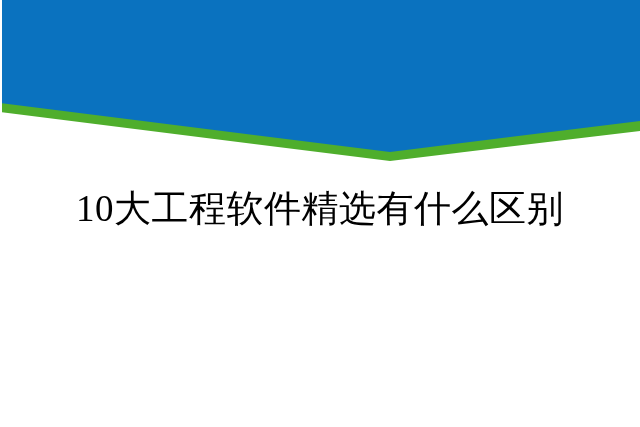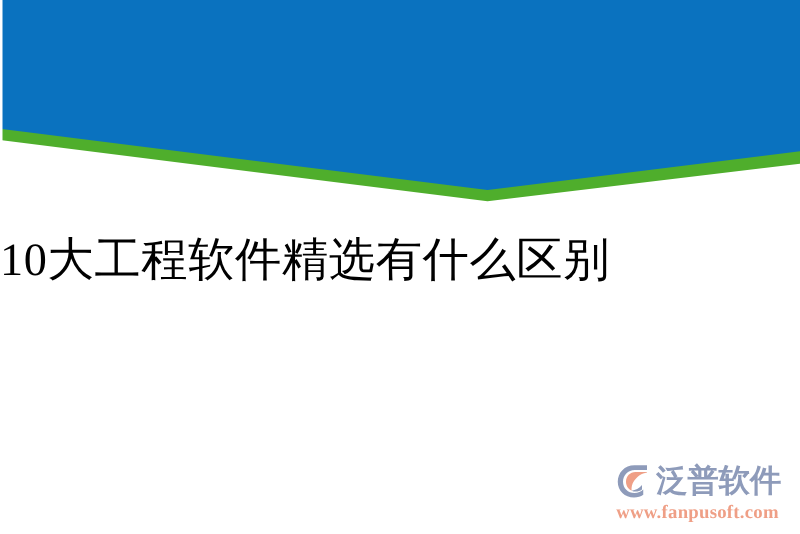--- a/index.html
+++ b/index.html
@@ -33,20 +33,21 @@
     width: 640px;
     height: 175px;
   }
 
   
   #title-block {
     position: absolute;
     left: 0;
     top: 186px;
     width: 640px;
+    text-align: center;
   }
   #title-text {
     display: inline-block;
     font-family: "Liberation Serif", "DejaVu Serif", serif;
     font-size: 37px;
     line-height: 46px;
     letter-spacing: 0.5px;
     color: #000000;
     white-space: nowrap;
   }
@@ -112,37 +113,14 @@
       <polygon points="0,0 640,0 640,121 390,152 0,103" fill="#0a72bf"></polygon>
 
       <rect x="0" y="0" width="2" height="175" fill="#ffffff"></rect>
     </svg>
   </div>
 
   <div id="title-block">
     <span id="title-text">10大工程软件精选有什么区别</span>
   </div>
 
-  <div id="logo">
-    <div id="logo-top">
-      <span id="logo-mark">
-        <svg viewBox="0 0 30 30" xmlns="http://www.w3.org/2000/svg" aria-hidden="true">
-
-          <path d="M15.6 2.2 C7.6 2.2 2.2 8.2 2.2 15.4 C2.2 22.6 7.8 28.0 15.2 28.0
-                   C18.2 28.0 20.6 27.2 22.6 25.8 L22.6 21.6
-                   C20.8 23.4 18.4 24.4 15.6 24.4 C10.4 24.4 6.4 20.6 6.4 15.4
-                   C6.4 10.2 10.4 6.0 15.8 6.0 L25.6 6.0 L25.6 2.2 Z" fill="#8e9bba"></path>
-
-          <path d="M25.6 7.6 L16.4 7.6 C12.0 7.6 8.8 11.0 8.8 15.4
-                   C8.8 18.6 10.6 21.3 13.3 22.6
-                   C13.0 20.0 13.6 17.2 15.2 14.8
-                   C17.6 11.0 21.4 8.6 25.6 7.9 Z" fill="#ef9f86"></path>
-
-          <path d="M13.3 22.6 C16.0 23.8 19.2 23.4 21.6 21.6 L21.6 18.0
-                   C19.4 20.6 16.4 22.2 13.3 22.6 Z" fill="#8e9bba"></path>
-        </svg>
-      </span>
-      <span id="logo-name">泛普软件</span>
-    </div>
-    <div id="logo-url">www.fanpusoft.com</div>
-  </div>
 
 </div>
 
 </body></html>

